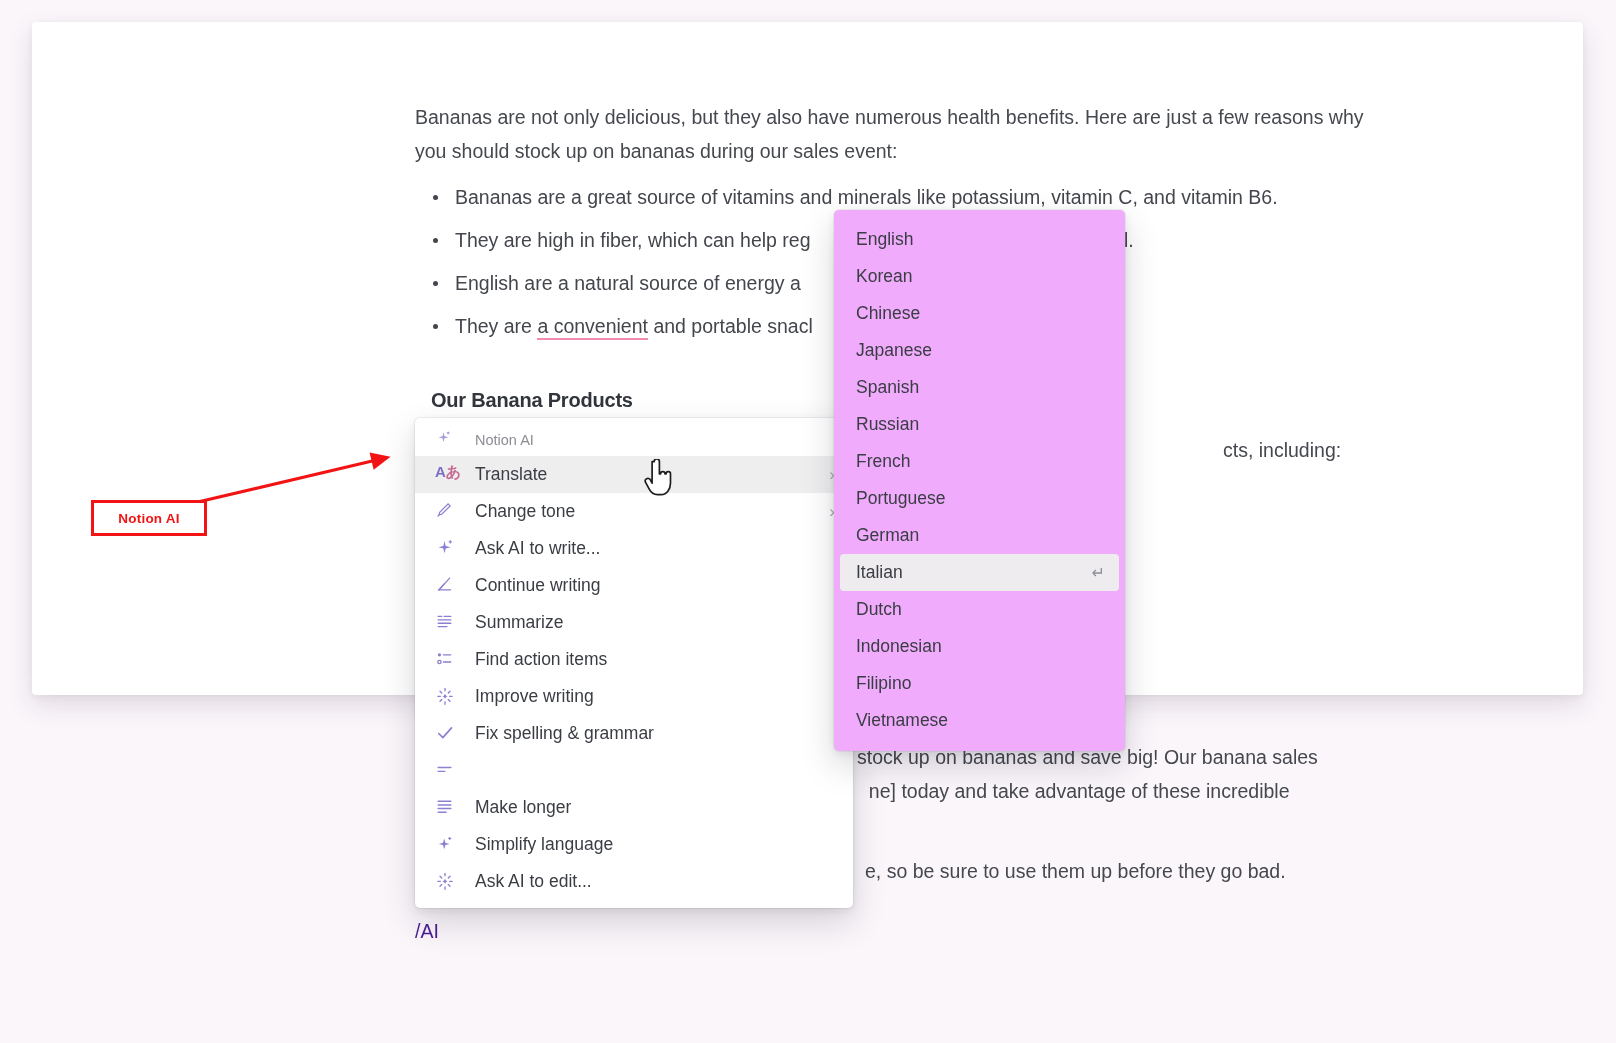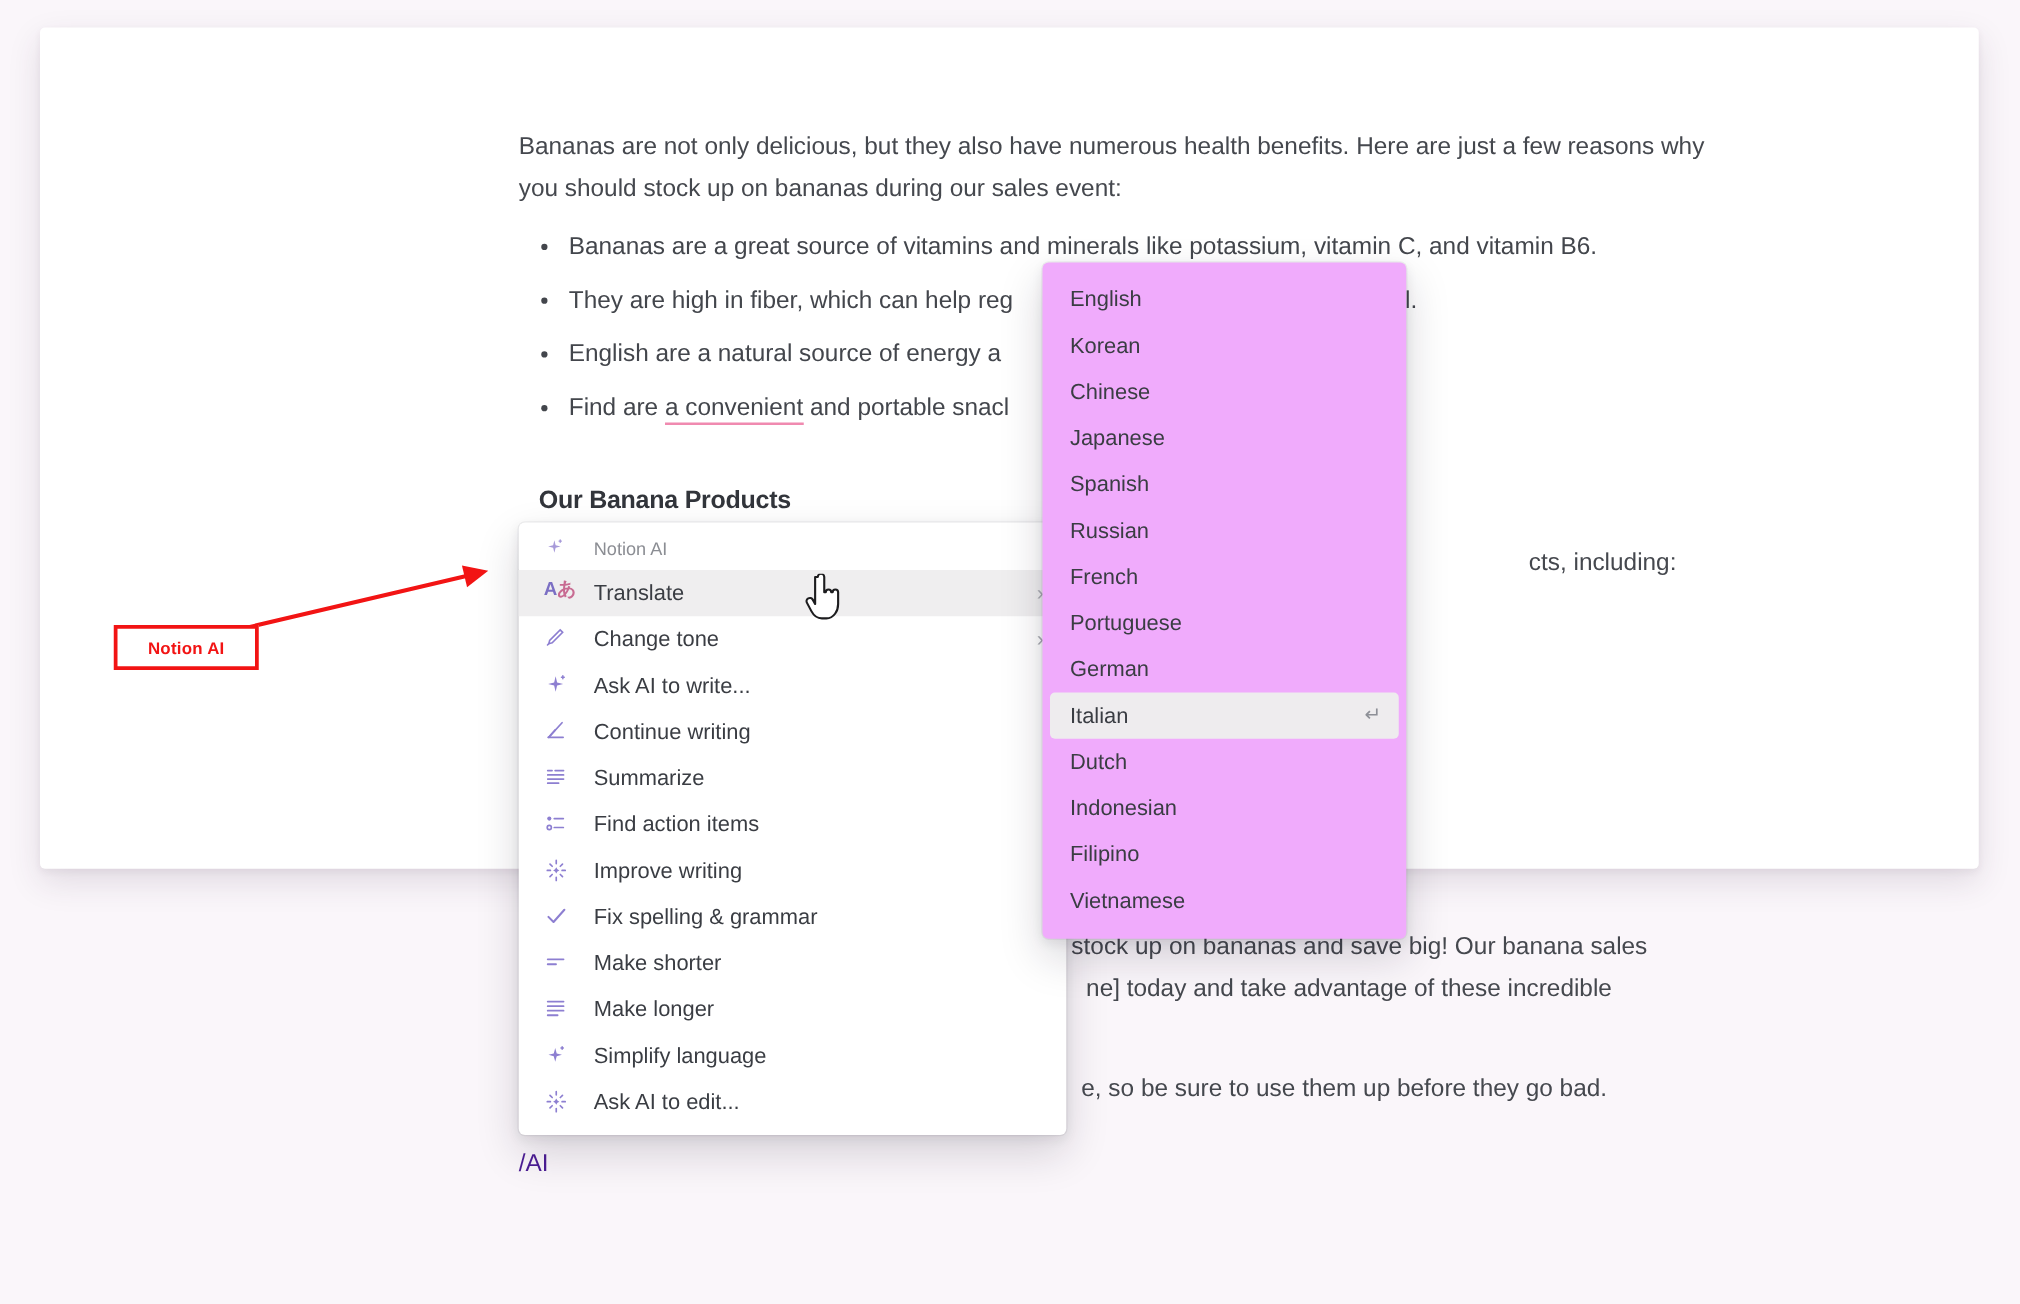--- a/index.html
+++ b/index.html
@@ -194,21 +194,21 @@
         <span>Bananas are a great source of vitamins and minerals like potassium, vitamin C, and vitamin B6.</span>
       </li>
       <li>
         <span>They are high in fiber, which can help reg</span>
         <span style="margin-left:230px;">eeling full.</span>
       </li>
       <li>
         <span>English are a natural source of energy a</span>
       </li>
       <li>
-        <span>Find are </span><span class="hl-underline">a convenient</span><span> and portable snacl</span>
+        <span>They are </span><span class="hl-underline">a convenient</span><span> and portable snacl</span>
       </li>
     </ul>
 
     <h2 class="section-heading">Our Banana Products</h2>
 
     <p class="body-line">
       <span>A</span><span style="display:inline-block;width:795px;"></span><span>cts, including:</span>
     </p>
 
     <div class="spacer-lg"></div>
@@ -336,21 +336,20 @@
       <span class="ai-label">Fix spelling &amp; grammar</span>
     </div>
 
     <div class="ai-item">
       <span class="ai-icon">
         <svg width="19" height="19" viewBox="0 0 24 24" fill="none" stroke="currentColor" stroke-width="1.8" stroke-linecap="round">
           <path d="M4 9.4 h16"></path>
           <path d="M4 14.4 h8.4"></path>
         </svg>
       </span>
-      <span class="ai-label">Make shorter</span>
     </div>
 
     <div class="ai-item">
       <span class="ai-icon">
         <svg width="19" height="19" viewBox="0 0 24 24" fill="none" stroke="currentColor" stroke-width="1.8" stroke-linecap="round">
           <path d="M4 5.4 h16 M4 10 h16 M4 14.6 h16 M4 19.2 h10"></path>
         </svg>
       </span>
       <span class="ai-label">Make longer</span>
     </div>

